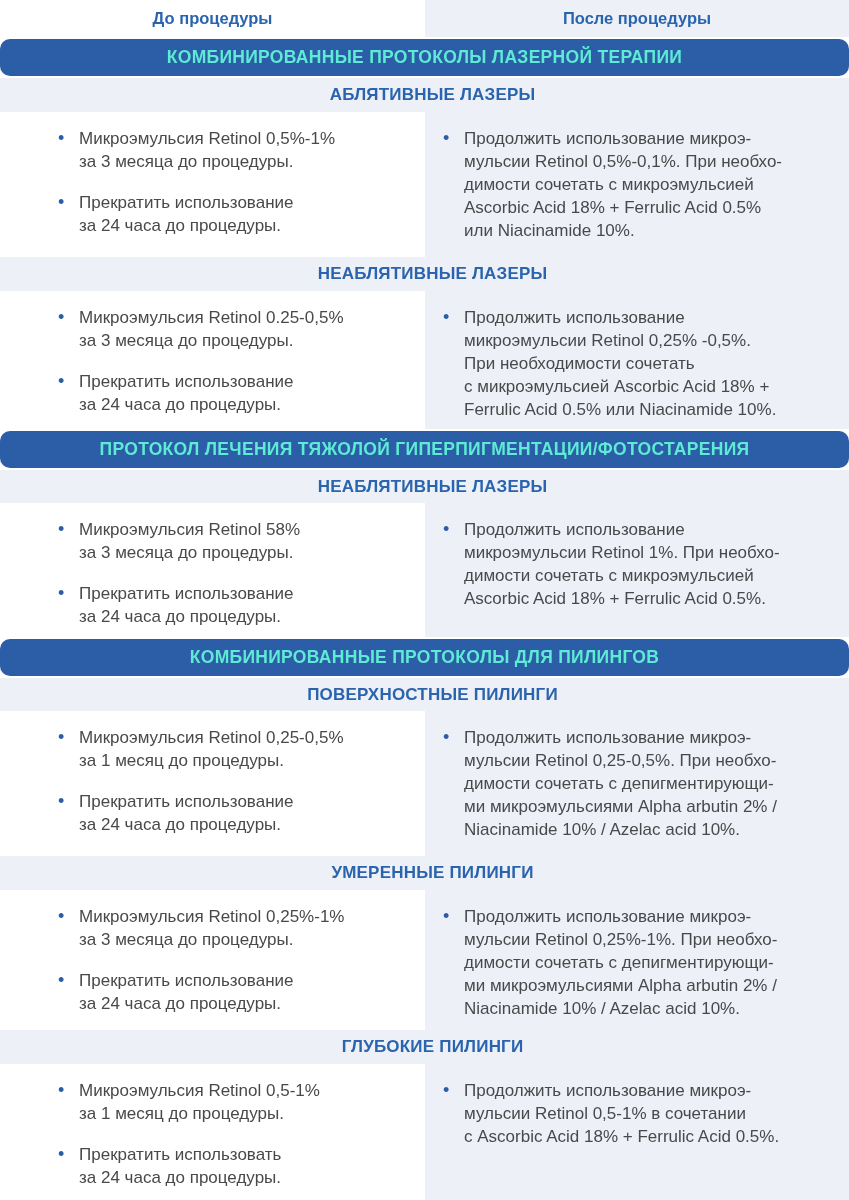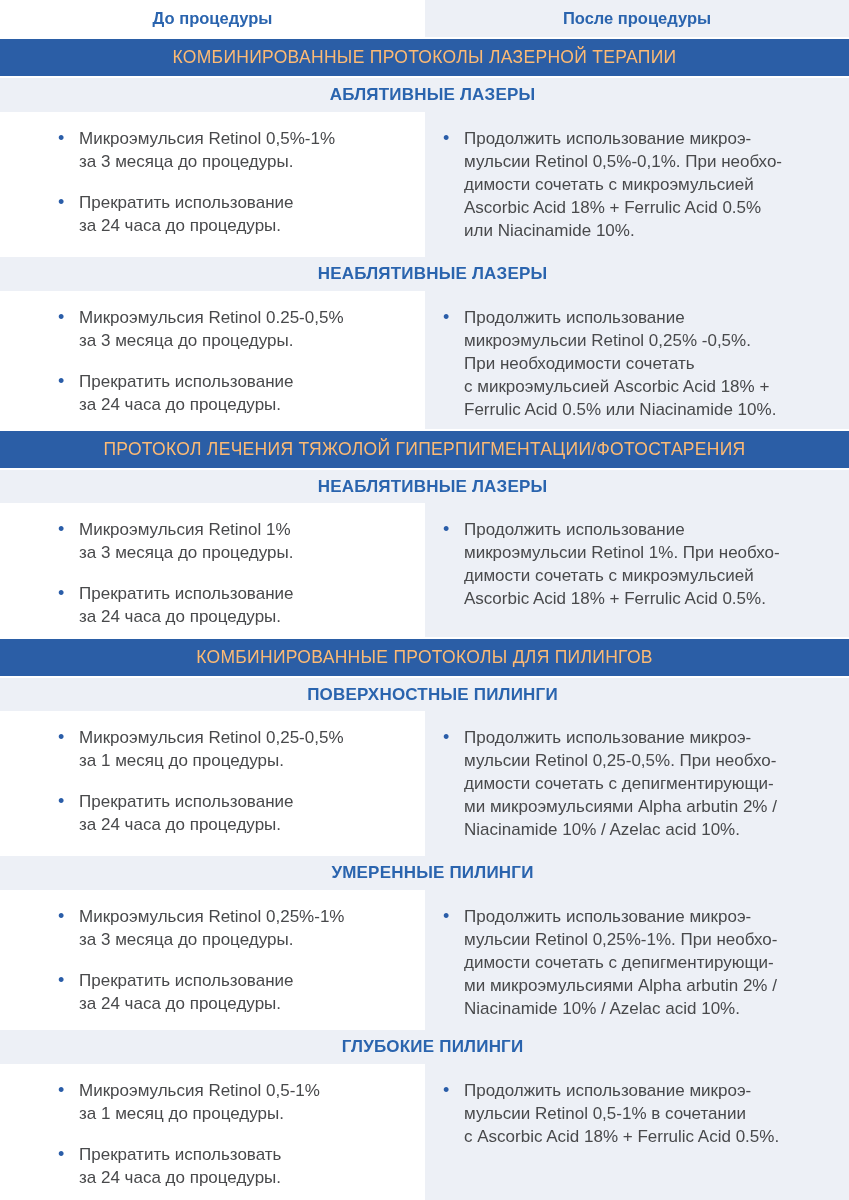--- a/index.html
+++ b/index.html
@@ -7,23 +7,23 @@
     width:849px;height:1200px;margin:0 auto;background:#ffffff;
     font-family:"Liberation Sans", sans-serif;overflow:hidden;
   }
   
   .colheads{display:flex;height:37px;}
   .colheads .half{flex:0 0 425px;display:flex;align-items:center;justify-content:center;}
   .colheads .half.right{flex:1 1 auto;background:#EDF0F6;}
   .colhead-label{color:#2A64AE;font-weight:bold;font-size:16.5px;}
   
   .banner{
-    margin-top:2px;height:37px;background:#2B5EA6;color:#fdba74;
+    margin-top:2px;height:37px;background:#2B5EA6;color:#5eead4;
     display:flex;align-items:center;justify-content:center;
-    font-weight:normal;font-size:17.5px;letter-spacing:.3px;text-align:center;
+    font-weight:bold;font-size:17.5px;letter-spacing:.3px;text-align:center;border-radius:10px;
   }
   
   .band{
     height:34px;background:#EDF0F6;color:#2A64AE;
     display:flex;align-items:center;justify-content:center;
     font-weight:bold;font-size:17px;letter-spacing:.2px;text-align:center;padding-left:16px;
   }
   .band.gap{margin-top:2px;height:33px;}
   
   .content{display:flex;}
@@ -111,21 +111,21 @@
     </div>
   </div>
 
   <div class="banner">ПРОТОКОЛ ЛЕЧЕНИЯ ТЯЖОЛОЙ ГИПЕРПИГМЕНТАЦИИ/ФОТОСТАРЕНИЯ</div>
 
   <div class="band gap">НЕАБЛЯТИВНЫЕ ЛАЗЕРЫ</div>
   <div class="content" style="height:134px">
     <div class="cell left">
       <ul>
         <li>
-            <span class="btxt">Микроэмульсия Retinol 1%
+            <span class="btxt">Микроэмульсия Retinol 58%
 за 3 месяца до процедуры.</span>
           </li>
         <li>
             <span class="btxt">Прекратить использование
 за 24 часа до процедуры.</span>
           </li>
       </ul>
     </div>
     <div class="cell right">
       <ul>

